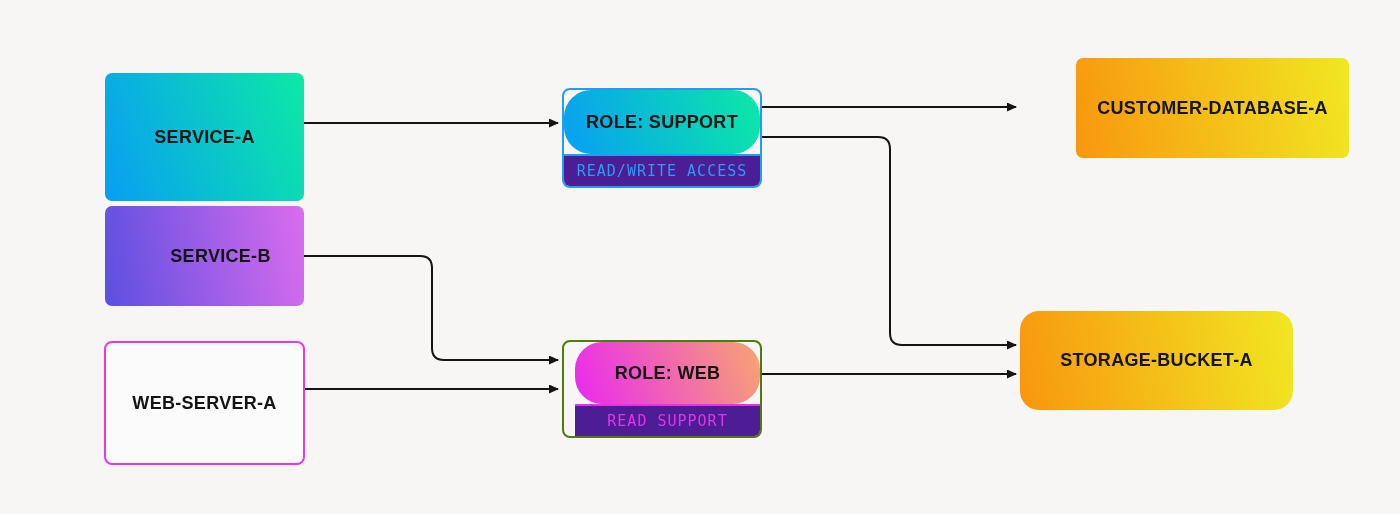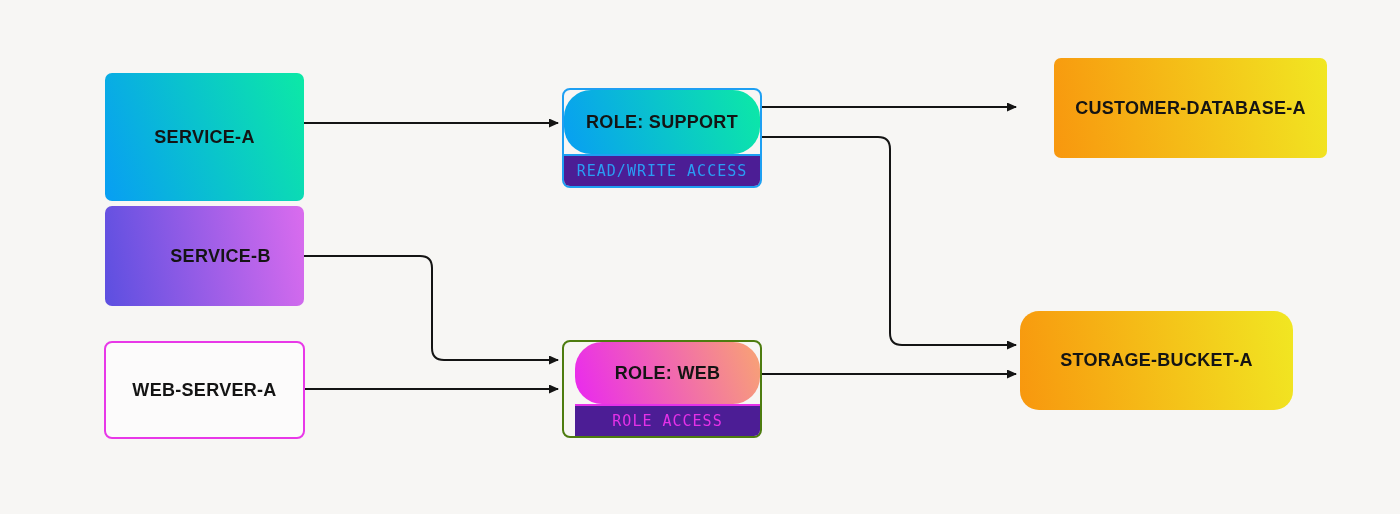--- a/index.html
+++ b/index.html
@@ -86,43 +86,43 @@
   </svg>
 
   <div class="node grad-blue-teal" style="left:105px;top:73px;width:199px;height:128px;">
     <span class="node-label">SERVICE-A</span>
   </div>
 
   <div class="node grad-indigo-orchid" style="left:105px;top:206px;width:199px;height:100px;">
     <span class="node-label">SERVICE-B</span>
   </div>
 
-  <div class="node plain-node" style="left:104px;top:341px;width:201px;height:98px;">
+  <div class="node plain-node" style="left:104px;top:341px;width:201px;height:124px;">
     <span class="node-label">WEB-SERVER-A</span>
   </div>
 
   <div class="role-node role-support-node" style="left:562px;top:88px;width:200px;height:100px;">
     <div class="role-header grad-blue-teal">
       <span class="node-label">ROLE: SUPPORT</span>
     </div>
     <div class="role-footer">
       <span>READ/WRITE ACCESS</span>
     </div>
   </div>
 
   <div class="role-node role-web-node" style="left:562px;top:340px;width:200px;height:98px;">
     <div class="role-header grad-magenta-salmon">
       <span class="node-label">ROLE: WEB</span>
     </div>
     <div class="role-footer">
-      <span>ROLE ACCESS</span>
+      <span>READ SUPPORT</span>
     </div>
   </div>
 
-  <div class="node grad-orange-yellow" style="left:1054px;top:58px;width:273px;height:100px;">
+  <div class="node grad-orange-yellow" style="left:1076px;top:58px;width:273px;height:100px;">
     <span class="node-label">CUSTOMER-DATABASE-A</span>
   </div>
 
   <div class="node grad-orange-yellow" style="left:1020px;top:311px;width:273px;height:99px;border-radius:19px;">
     <span class="node-label">STORAGE-BUCKET-A</span>
   </div>
 
 </div>
 
 </body></html>

